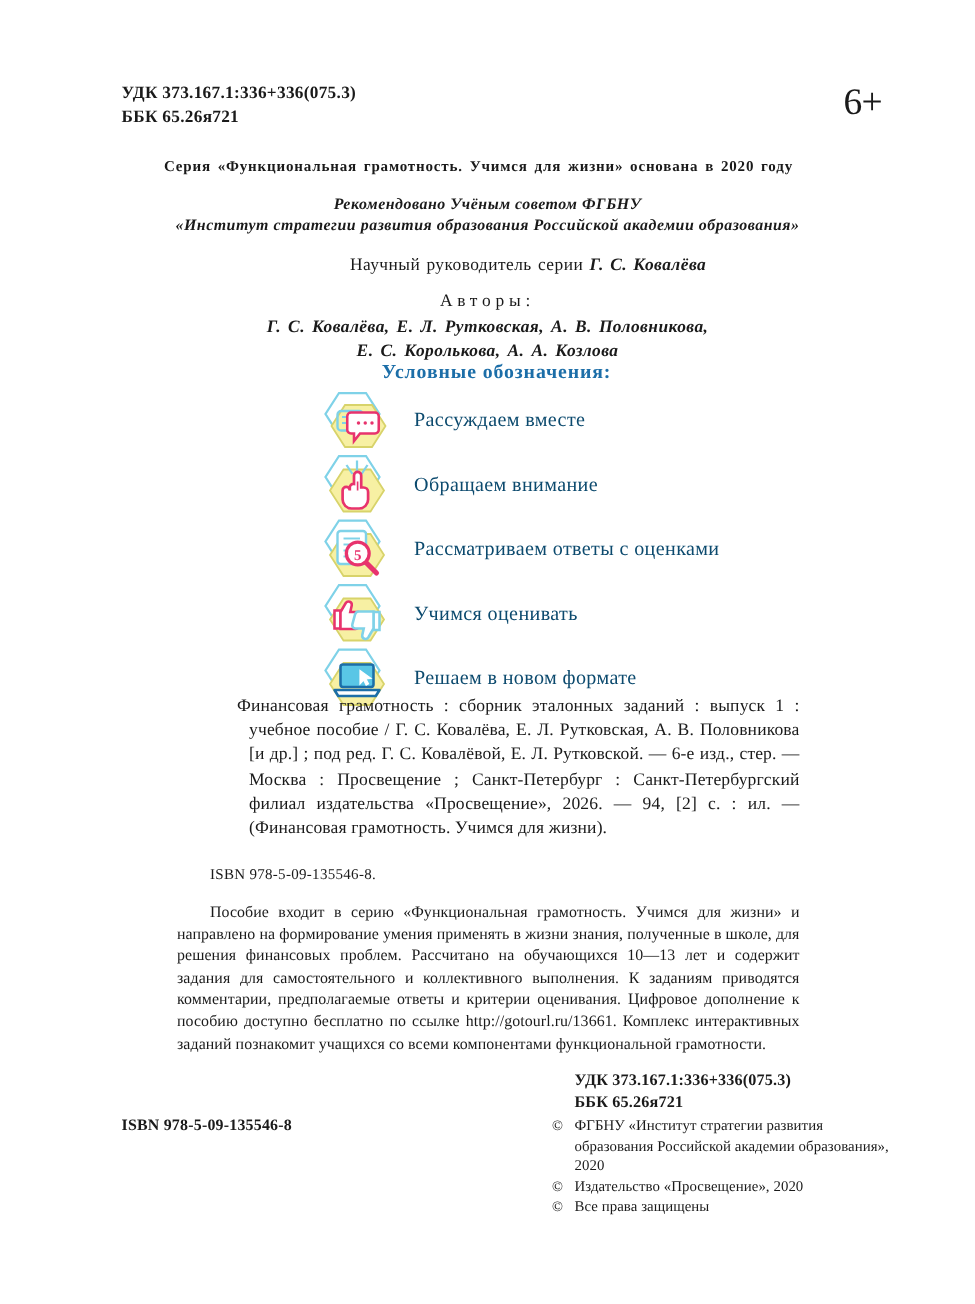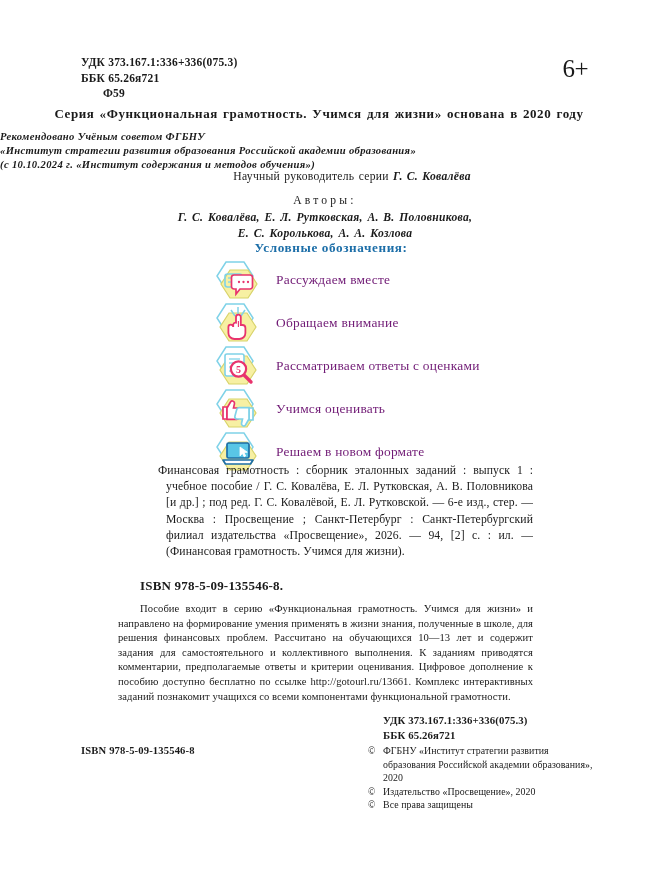--- a/index.html
+++ b/index.html
@@ -31,28 +31,29 @@
     position:absolute; right:62px; top:55px;
     font-size:25px; line-height:28px;
     font-weight:400; letter-spacing:-.5px;
     color:#1a1a1a;
   }
 
   
   .series-line{
     position:absolute; left:0; right:12px; top:106px;
     text-align:center;
-    font-size:13px; font-weight:bold;
+    font-size:10px; font-weight:bold;
     letter-spacing:.55px;
     word-spacing:1.5px;
   }
 
   
   .recommend{
     position:absolute; left:0; right:0; top:130px;
+    text-align:center;
     font-style:italic; font-weight:bold;
     font-size:10.6px; line-height:14px;
     letter-spacing:.35px;
   }
   .recommend div{ white-space:nowrap; }
 
   
   .supervisor{
     position:absolute; left:14px; right:0; top:170px;
     text-align:center; font-size:11.6px;
@@ -95,41 +96,40 @@
   .legend-icon{
     position:relative;
     width:54px; height:44px;
     flex:0 0 54px;
   }
   .legend-icon svg{ display:block; }
   .legend-label{
     margin-left:12px;
     font-size:13.4px;
     letter-spacing:.25px;
-    color:#701a75;
+    color:#0c4a6e;
     white-space:nowrap;
   }
 
   
   .biblio{
     position:absolute; left:118px; top:463px;
     width:415px;
     font-size:11.7px; line-height:16.2px;
     text-align:justify;
     text-align-last:left;
     letter-spacing:.1px;
   }
   .biblio .ind{ display:inline-block; width:40px; }
   .biblio b{ font-weight:normal; }
   .biblio-body{ padding-left:48px; text-indent:-48px; }
   .isbn-line{
     position:absolute; left:118px; top:578px;
-    font-size:13px; letter-spacing:.2px;
+    font-size:10px; letter-spacing:.2px;
     padding-left:22px;
-    font-weight:bold;
   }
 
   
   .annotation{
     position:absolute; left:118px; top:602px;
     width:415px;
     font-size:10.6px; line-height:14.6px;
     text-align:justify;
     text-align-last:left;
     text-indent:22px;
@@ -162,31 +162,29 @@
   }
 </style>
 </head>
 <body>
 
 <div class="page">
 
   <div class="udk-block">
     <div>УДК 373.167.1:336+336(075.3)</div>
     <div>ББК 65.26я721</div>
-    <div class="f59">Ф59</div>
   </div>
 
   <div class="age-mark">6+</div>
 
   <div class="series-line">Серия «Функциональная грамотность. Учимся для жизни» основана в 2020 году</div>
 
   <div class="recommend">
     <div>Рекомендовано Учёным советом ФГБНУ</div>
     <div>«Институт стратегии развития образования Российской академии образования»</div>
-    <div>(с 10.10.2024 г. «Институт содержания и методов обучения»)</div>
   </div>
 
   <div class="supervisor">
     <span>Научный руководитель серии</span>
     <span class="name">Г. С. Ковалёва</span>
   </div>
 
   <div class="authors-head">Авторы:</div>
   <div class="authors-list">
     <div>Г. С. Ковалёва, Е. Л. Рутковская, А. В. Половникова,</div>

